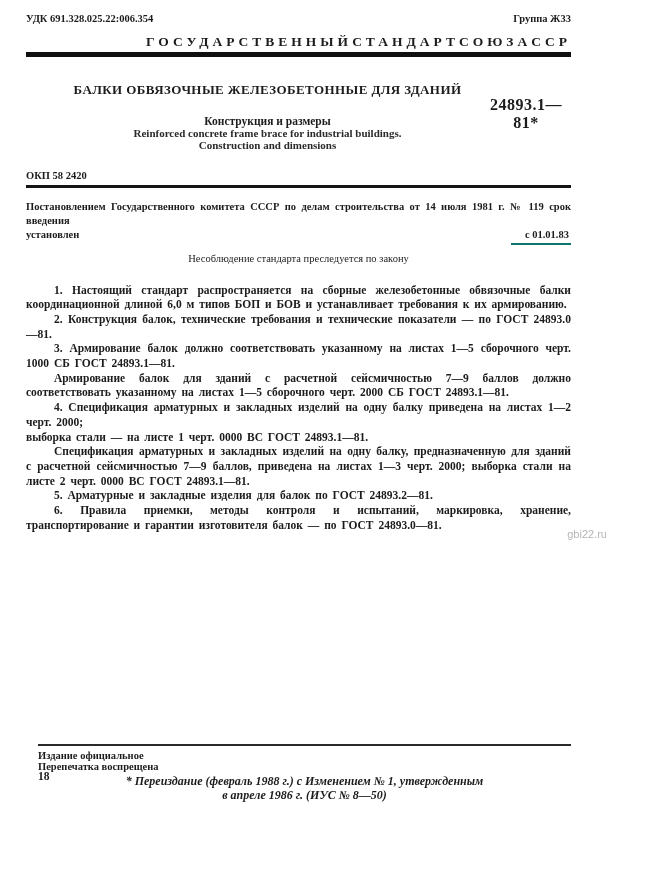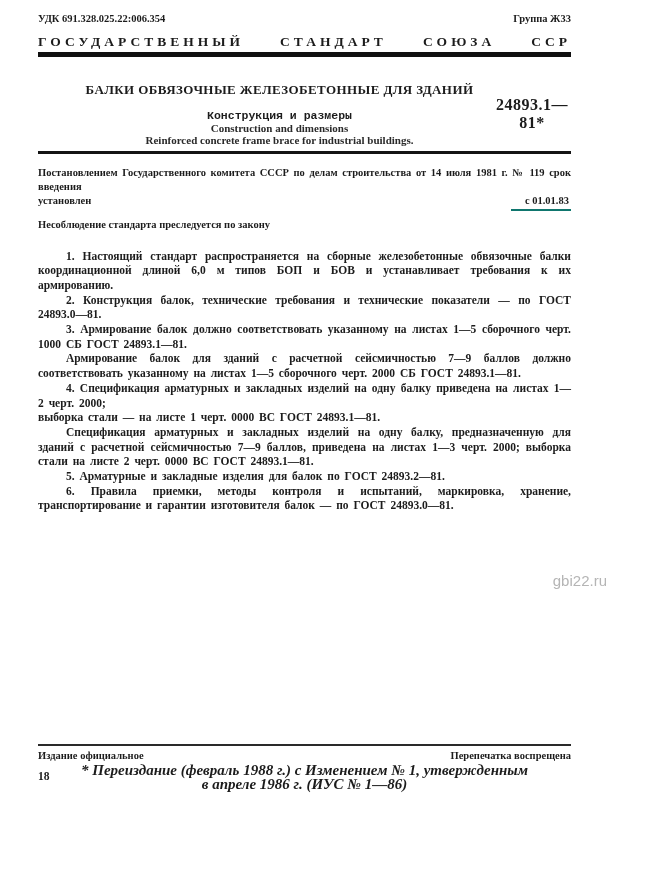--- a/index.html
+++ b/index.html
@@ -4,88 +4,89 @@
 <style>
   html, body { margin: 0; padding: 0; background: #ffffff; }
   .page {
     position: relative;
     width: 606px;
     height: 877px;
     background: #ffffff;
     font-family: "Liberation Serif", serif;
     color: #1c1c1c;
     box-sizing: border-box;
-    padding: 13px 35px 0 38px;
+    padding: 13px 35px 0 26px;
     overflow: hidden;
   }
   
   .topline {
     display: flex;
     justify-content: space-between;
     font-size: 10.5px;
     font-weight: bold;
   }
   
   .banner {
     display: flex;
-    justify-content: space-between;
+    justify-content: flex-end;
     margin-top: 10px;
     font-size: 13.5px;
     font-weight: bold;
     letter-spacing: 4px;
     white-space: nowrap;
   }
   .banner-rule { height: 5px; background: #101010; margin-top: 2px; }
   
   .title-row { display: flex; margin-top: 25px; }
   .title-main { width: 455px; text-align: center; padding-left: 28px; box-sizing: border-box; }
   .title-ru { font-size: 13px; font-weight: bold; line-height: 15.5px; letter-spacing: 0.4px; }
-  .subtitle-ru { font-size: 11.5px; font-weight: bold; margin-top: 11px; font-family: Liberation Mono, monospace; }
+  .subtitle-ru { font-size: 11.5px; font-weight: bold; margin-top: 17px; }
   .subtitle-en { font-size: 11px; line-height: 12.5px; font-weight: bold; color: #2a2a2a; }
   .gost-block { flex: 1; text-align: center; margin-top: 7px; }
   .gost-label { font-size: 18px; font-weight: bold; letter-spacing: 1px; }
   .gost-number { font-size: 16px; font-weight: bold; margin-top: 7px; letter-spacing: 0.5px; }
   
   .okp { margin-top: 18px; font-size: 10.5px; font-weight: bold; }
   .rule-thick { height: 3px; background: #141414; margin-top: 4px; }
   
   .decree { margin-top: 12px; font-size: 10.5px; font-weight: bold; line-height: 14px; }
   .decree-line1 { text-align: justify; text-align-last: justify; }
   .decree-line2 { display: flex; justify-content: space-between; align-items: flex-start; }
   .effective-date { border-bottom: 2px solid #0f766e; padding: 0 2px 1px 14px; }
-  .law-line { font-size: 10.5px; font-weight: bold; margin-top: 8px; }
+  .law-line { text-align: center; font-size: 10.5px; font-weight: normal; margin-top: 8px; }
   
   .body-text { margin-top: 19px; font-size: 11.5px; line-height: 14.7px; font-weight: bold; font-family: Liberation Serif, serif; }
   .body-text p { margin: 0; text-align: justify; word-spacing: 2px; }
   .body-text p.indent { text-indent: 28px; }
   
   .footer { position: absolute; left: 38px; right: 35px; top: 744px; }
   .footer-rule { height: 1.5px; background: #2a2a2a; }
   .footer-row {
     display: flex;
     justify-content: space-between;
     font-size: 10.5px;
     font-weight: bold;
     margin-top: 4px;
+    flex-direction: column;
   }
   .footnote {
     text-align: center;
     font-style: italic;
     font-weight: bold;
-    font-size: 15px;
+    font-size: 12px;
     line-height: 14.5px;
     margin-top: 2px;
   }
   .page-number { position: absolute; left: 38px; top: 770px; font-size: 11.5px; font-weight: bold; }
   .watermark {
     position: absolute;
     right: -1px;
-    top: 572px;
+    top: 528px;
     font-family: "Liberation Sans", sans-serif;
-    font-size: 15px;
+    font-size: 11px;
     color: #b5b5b5;
   }
 </style>
 </head>
 <body>
 
 <div class="page">
 
   <div class="topline">
     <span>УДК 691.328.025.22:006.354</span>
@@ -97,28 +98,29 @@
     <span>СТАНДАРТ</span>
     <span>СОЮЗА</span>
     <span>ССР</span>
   </div>
   <div class="banner-rule"></div>
 
   <div class="title-row">
     <div class="title-main">
       <div class="title-ru">БАЛКИ ОБВЯЗОЧНЫЕ ЖЕЛЕЗОБЕТОННЫЕ ДЛЯ ЗДАНИЙ</div>
       <div class="subtitle-ru">Конструкция и размеры</div>
+      <div class="subtitle-en">Reinforced concrete frame brace for industrial buildings.</div>
       <div class="subtitle-en">Construction and dimensions</div>
-      <div class="subtitle-en">Reinforced concrete frame brace for industrial buildings.</div>
     </div>
     <div class="gost-block">
       <div class="gost-number">24893.1—81*</div>
     </div>
   </div>
 
+  <div class="okp">ОКП 58 2420</div>
   <div class="rule-thick"></div>
 
   <div class="decree">
     <div class="decree-line1">Постановлением Государственного комитета СССР по делам строительства от 14 июля 1981 г. № 119 срок введения</div>
     <div class="decree-line2">
       <span>установлен</span>
       <span class="effective-date">с 01.01.83</span>
     </div>
   </div>
 
@@ -137,21 +139,21 @@
   </div>
 
   <div class="footer">
     <div class="footer-rule"></div>
     <div class="footer-row">
       <span>Издание официальное</span>
       <span>Перепечатка воспрещена</span>
     </div>
     <div class="footnote">
       <div>* Переиздание (февраль 1988 г.) с Изменением № 1, утвержденным</div>
-      <div>в апреле 1986 г. (ИУС № 1—86)</div>
+      <div>в апреле 1986 г. (ИУС № 8—50)</div>
     </div>
   </div>
 
   <div class="page-number">18</div>
 
   <div class="watermark">gbi22.ru</div>
 
 </div>
 
 </body></html>

